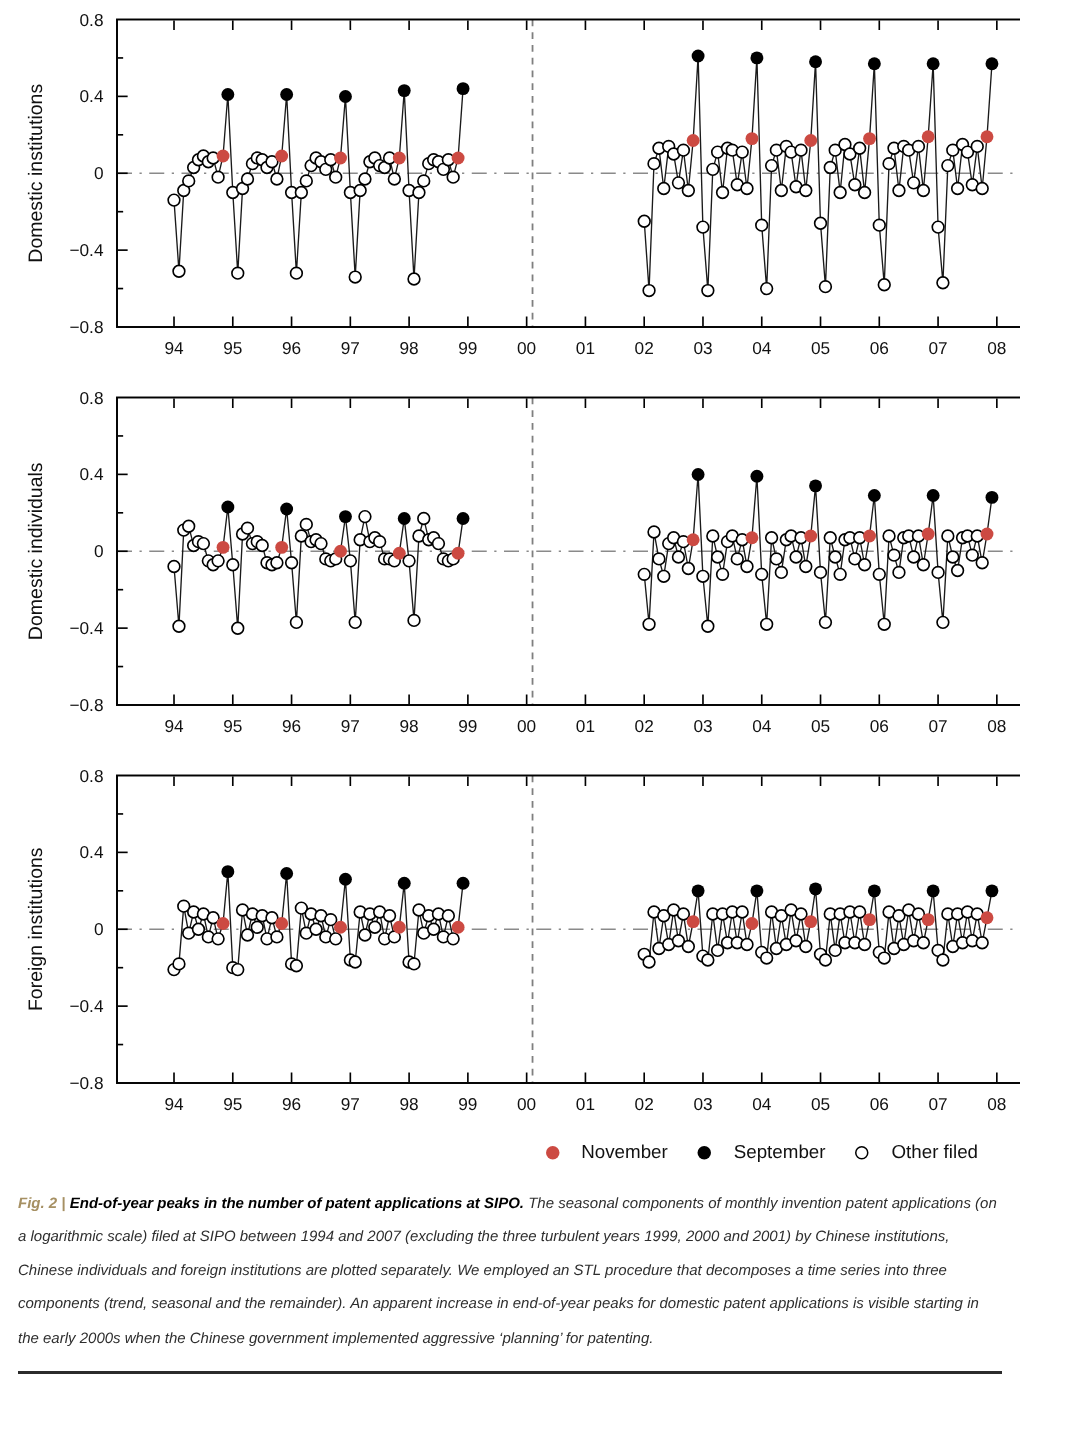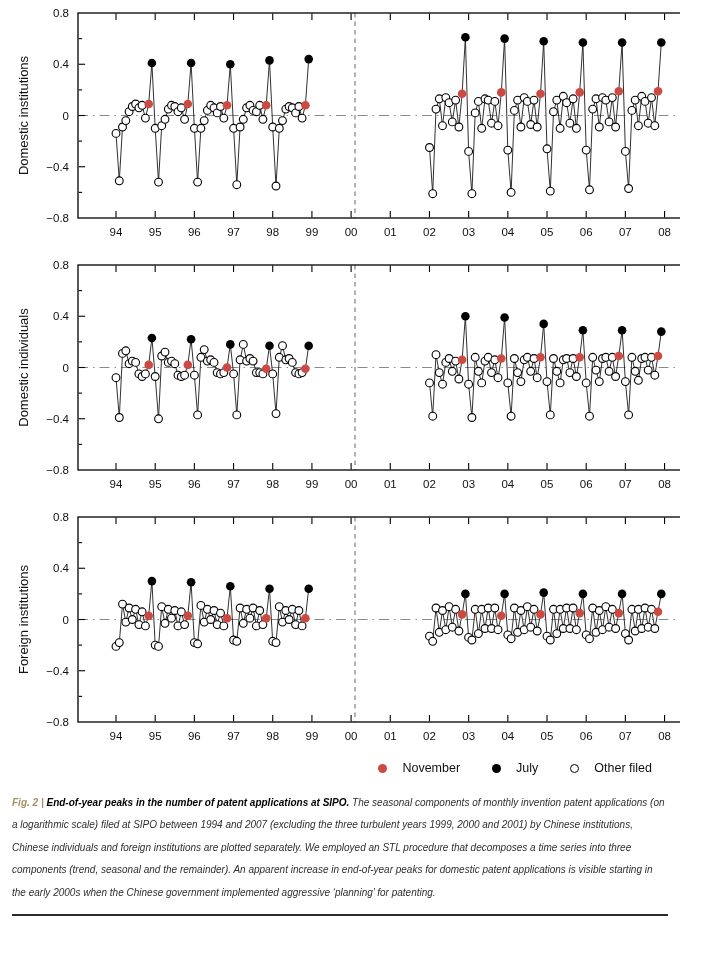--- a/index.html
+++ b/index.html
@@ -7,21 +7,21 @@
     position:relative;
     width:680px;height:964px;
     background:#ffffff;
     font-family:"Liberation Sans", sans-serif;
     overflow:hidden;
   }
   .panel{display:block;width:724px;height:252px;}
   svg{display:block;}
   .legend-row{
     display:flex;align-items:center;justify-content:flex-end;
-    gap:32px;height:24px;padding-right:28px;
+    gap:20px;height:24px;padding-right:28px;
   }
   .legend-item{display:flex;align-items:center;gap:15px;}
   .legend-marker{width:9px;height:9px;border-radius:50%;display:inline-block;box-sizing:border-box;}
   .legend-label{font-size:12.5px;color:#111;}
   .caption{
     margin:12px 14px 0 12px;
     font-size:10px;line-height:22.4px;color:#2e2e2e;font-style:italic;
   }
   .caption .cap-label{font-weight:bold;}
   .caption .cap-title{font-weight:bold;color:#000;}
@@ -647,21 +647,21 @@
       <circle cx="661.3" cy="89.9" r="4.3" fill="#000000" stroke="#000" stroke-width="0"></circle>
     </svg>
 
   <div class="legend-row">
     <div class="legend-item">
       <span class="legend-marker" style="background: rgb(204, 74, 66);"></span>
       <span class="legend-label">November</span>
     </div>
     <div class="legend-item">
       <span class="legend-marker" style="background: rgb(0, 0, 0);"></span>
-      <span class="legend-label">July</span>
+      <span class="legend-label">September</span>
     </div>
     <div class="legend-item">
       <span class="legend-marker" style="background: rgb(255, 255, 255); border: 1.4px solid rgb(0, 0, 0);"></span>
       <span class="legend-label">Other filed</span>
     </div>
   </div>
 
   <p class="caption"><span class="cap-label" style="color: rgb(166, 144, 99);">Fig. 2 |</span> <span class="cap-title">End-of-year peaks in the number of patent applications at SIPO.</span> <span class="cap-body">The seasonal components of monthly invention patent applications (on a logarithmic scale) filed at SIPO between 1994 and 2007 (excluding the three turbulent years 1999, 2000 and 2001) by Chinese institutions, Chinese individuals and foreign institutions are plotted separately. We employed an STL procedure that decomposes a time series into three components (trend, seasonal and the remainder). An apparent increase in end-of-year peaks for domestic patent applications is visible starting in the early 2000s when the Chinese government implemented aggressive ‘planning’ for patenting.</span></p>
 
   <hr class="bottom-rule">

